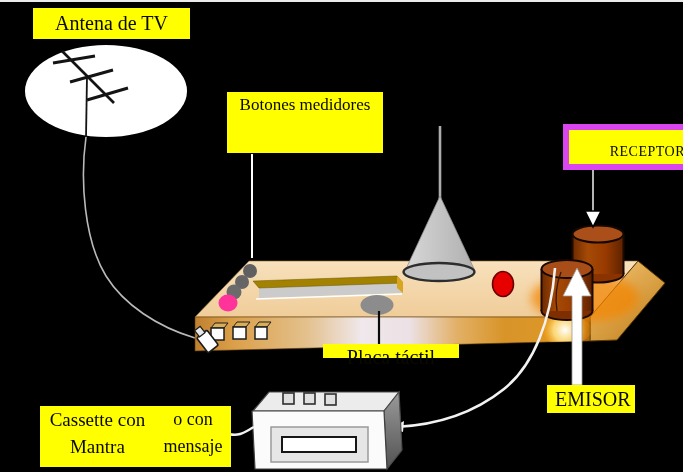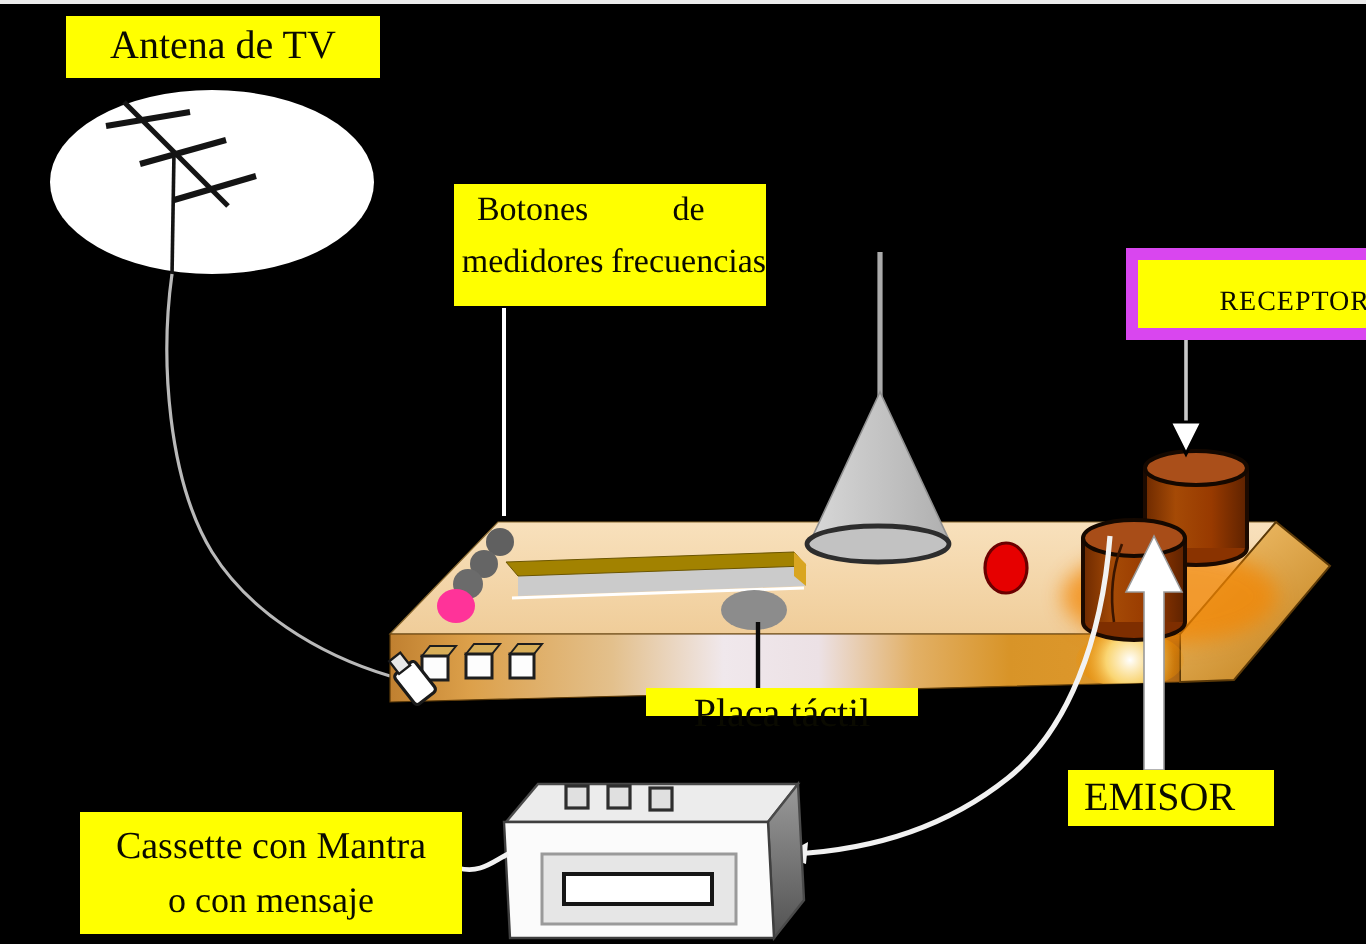--- a/index.html
+++ b/index.html
@@ -18,22 +18,22 @@
     color:#0a0a00;
     font-weight:normal;
     text-align:center;
     box-sizing:border-box;
     line-height:1.35;
   }
   .lbl-antena{left:33px;top:8px;width:157px;height:31px;font-size:20px;line-height:31px;}
   .lbl-botones{left:227px;top:92px;width:156px;height:61px;font-size:17px;display:flex;flex-direction:row;justify-content:center;line-height:26px;}
   .lbl-receptor{left:563px;top:124px;width:128px;height:46px;font-size:14px;line-height:44px;letter-spacing:.5px;border:6px solid #d946ef;text-align:right;}
   .lbl-placa{left:323px;top:344px;width:136px;height:14px;font-size:20px;line-height:26px;}
-  .lbl-emisor{left:534px;top:385px;width:103px;height:28px;font-size:20px;line-height:28px;text-align:left;padding-left:8px;}
-  .lbl-cassette{left:40px;top:406px;width:191px;height:61px;font-size:19px;display:flex;flex-direction:column;justify-content:center;line-height:27px;}
+  .lbl-emisor{left:547px;top:385px;width:88px;height:28px;font-size:20px;line-height:28px;text-align:left;padding-left:8px;}
+  .lbl-cassette{left:40px;top:406px;width:191px;height:61px;font-size:19px;display:flex;flex-direction:row;justify-content:center;line-height:27px;}
   .lbl-cassette .line2{font-size:18px;}
 </style>
 </head>
 <body>
 
 <div class="canvas">
 
   <svg width="683" height="472" viewBox="0 0 683 472">
     <defs>
       <linearGradient id="lgTop" x1="0" y1="260" x2="0" y2="322" gradientUnits="userSpaceOnUse">
@@ -189,21 +189,20 @@
 
     <path d="M379 311 L379 345" stroke="#0A0A0A" stroke-width="2.2"></path>
   </svg>
 
   <div class="top-line"></div>
 
   <div class="lbl lbl-antena">Antena de TV</div>
 
   <div class="lbl lbl-botones">
     <span>Botones medidores</span>
-    <span>de frecuencias</span>
   </div>
 
   <div class="lbl lbl-receptor">RECEPTOR</div>
 
   <div class="lbl lbl-placa">Placa táctil</div>
 
   <div class="lbl lbl-emisor">EMISOR</div>
 
   <div class="lbl lbl-cassette">
     <span>Cassette con Mantra</span>

